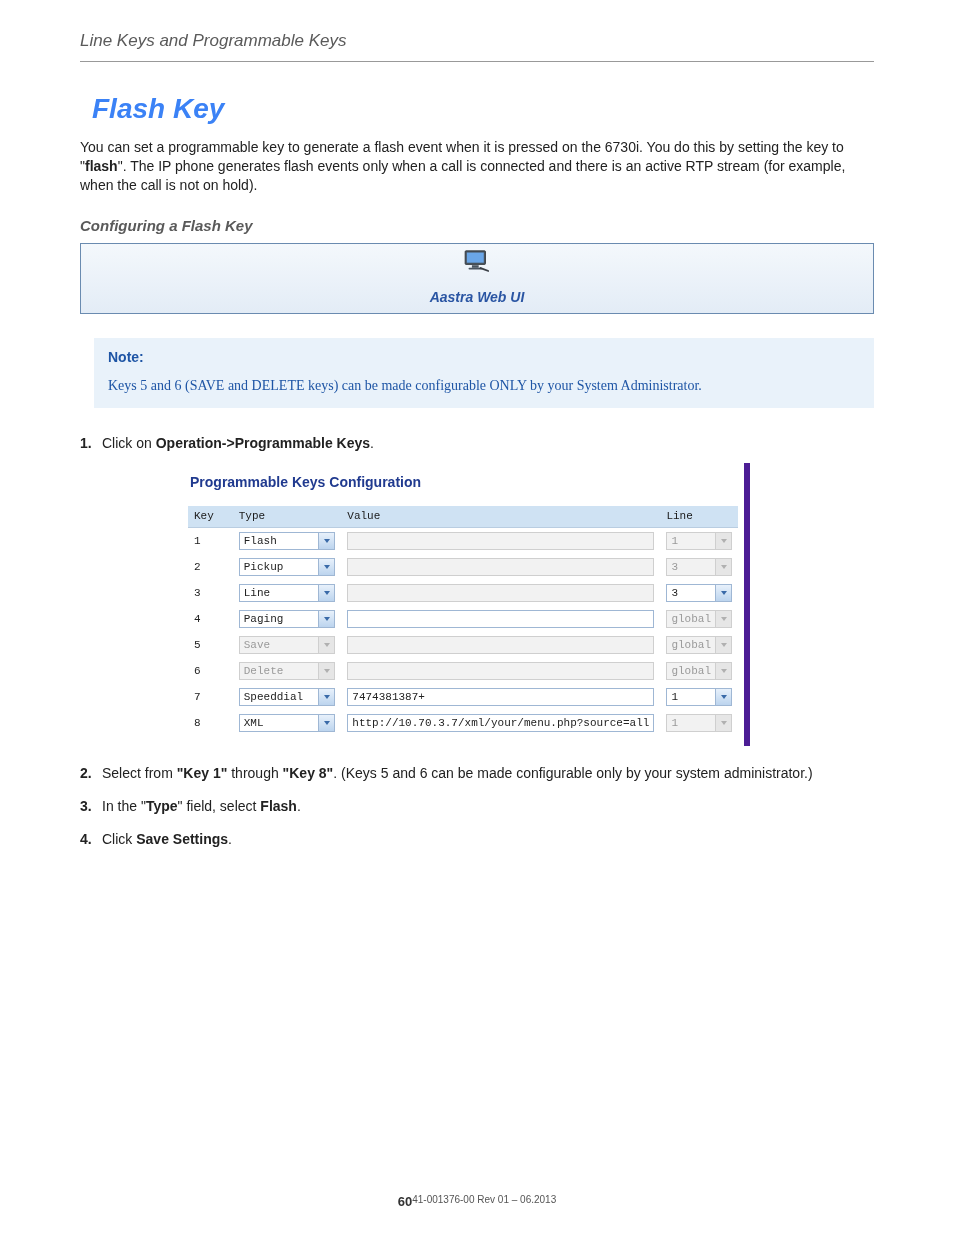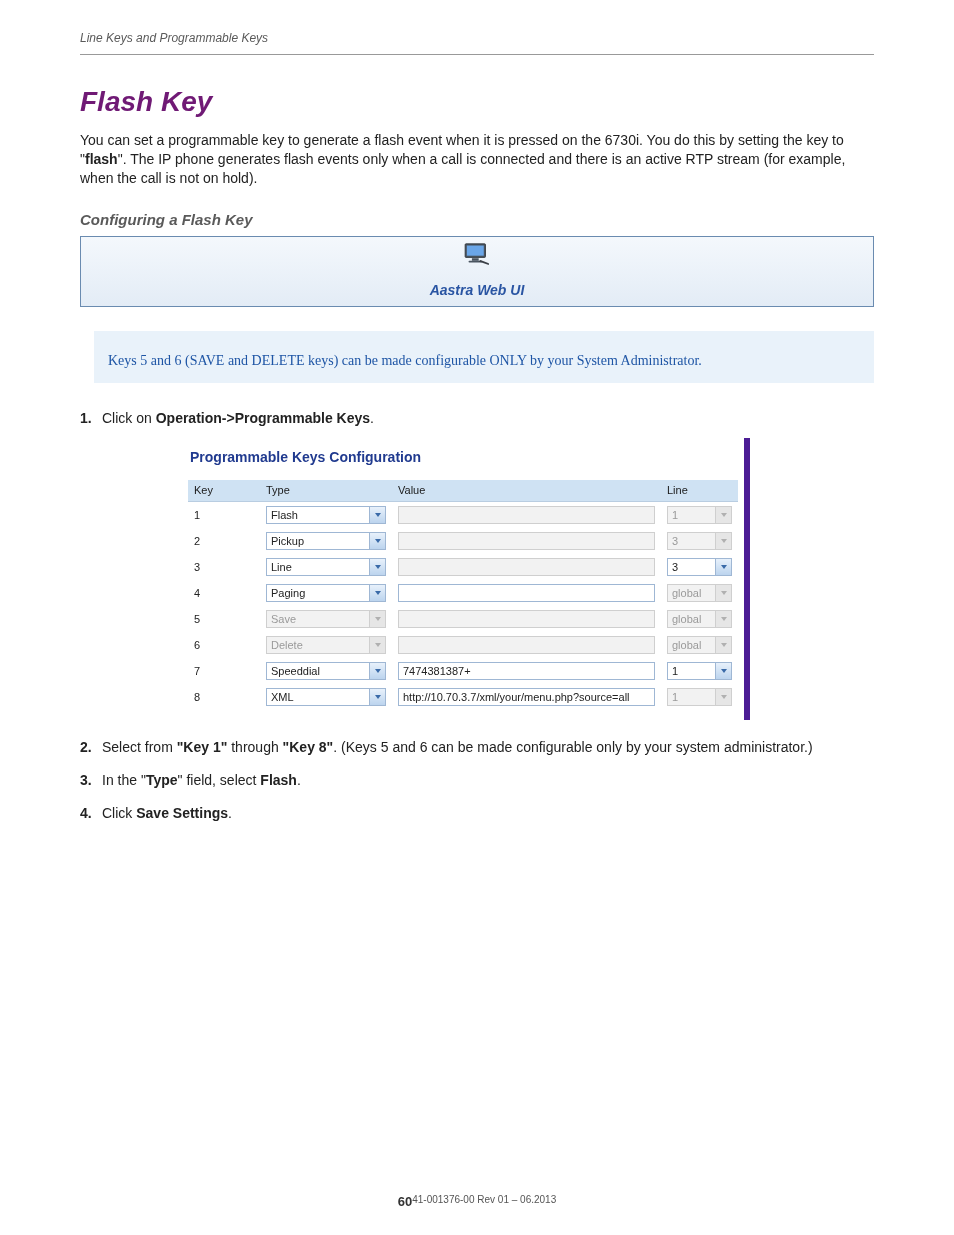--- a/index.html
+++ b/index.html
@@ -9,31 +9,31 @@
     margin: 0;
     padding: 30px 80px 30px 80px;
     background: #fff;
     width: 954px;
     box-sizing: border-box;
     line-height: 1.35;
   }
   .running-header {
     font-style: italic;
     color: #5a5a5a;
-    font-size: 12px;
+    font-size: 17px;
     border-bottom: 1px solid #999;
     padding-bottom: 8px;
     margin-bottom: 28px;
   }
   h1.section-title {
-    color: #701a75;
+    color: #3b82f6;
     font-style: italic;
     font-weight: 700;
     font-size: 28px;
-    margin: 0 0 10px 0;
+    margin: 0 0 10px 12px;
   }
   .intro-para {
     margin: 0 0 22px 0;
   }
   h3.subheading {
     color: #5a5a5a;
     font-style: italic;
     font-weight: 700;
     font-size: 15px;
     margin: 0 0 6px 0;
@@ -102,20 +102,21 @@
   .ss-title {
     color: #203a8f;
     font-weight: 700;
     font-size: 14px;
     margin: 4px 2px 14px 2px;
     font-family: Arial, sans-serif;
   }
   table.keys {
     border-collapse: collapse;
     width: 100%;
+    font-family: Liberation Mono, monospace;
   }
   table.keys th {
     background: #cfe2f3;
     text-align: left;
     font-weight: 400;
     padding: 3px 6px;
     font-size: 11px;
     color: #1a1a1a;
     border-bottom: 1px solid #b9cde1;
   }
@@ -201,20 +202,21 @@
     <rect x="2" y="1" width="24" height="16" rx="1" fill="#4a5560" stroke="#2a2f35"></rect>
     <rect x="4" y="3" width="20" height="12" fill="#6aa6e8"></rect>
     <rect x="10" y="18" width="8" height="3" fill="#4a5560"></rect>
     <rect x="6" y="21" width="16" height="2" rx="1" fill="#4a5560"></rect>
     <path d="M20 20 L30 24 L30 26 L18 22 Z" fill="#3a3f46"></path>
   </svg>
   <span class="webui-label">Aastra Web UI</span>
 </div>
 
 <div class="note-box">
+  <div class="note-label">Note:</div>
   <div class="note-text">Keys 5 and 6 (SAVE and DELETE keys) can be made configurable ONLY by your System Administrator.</div>
 </div>
 
 <ol class="steps">
   <li>
     <span class="step-num">1.</span>
     <span>Click on </span><span class="bold">Operation-&gt;Programmable Keys</span><span>.</span>
 
     <div class="screenshot">
       <div class="ss-title">Programmable Keys Configuration</div>

